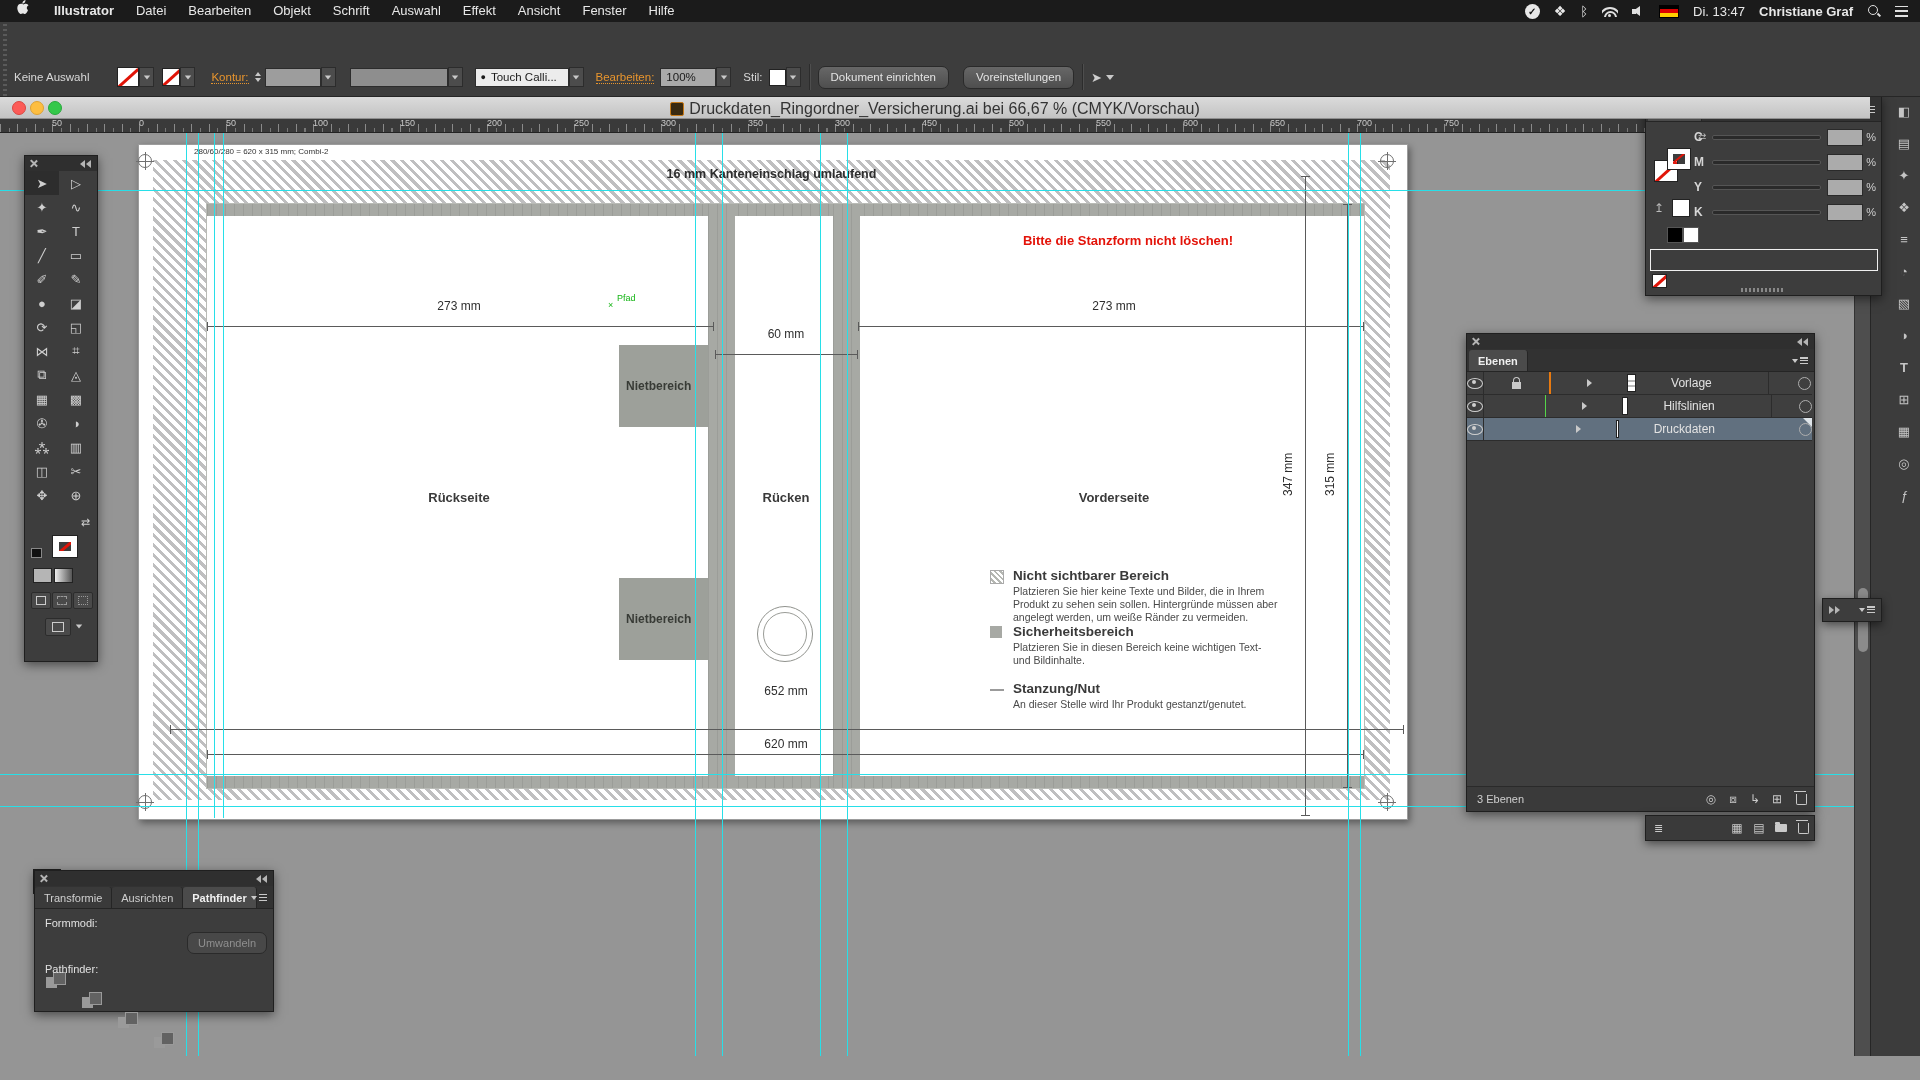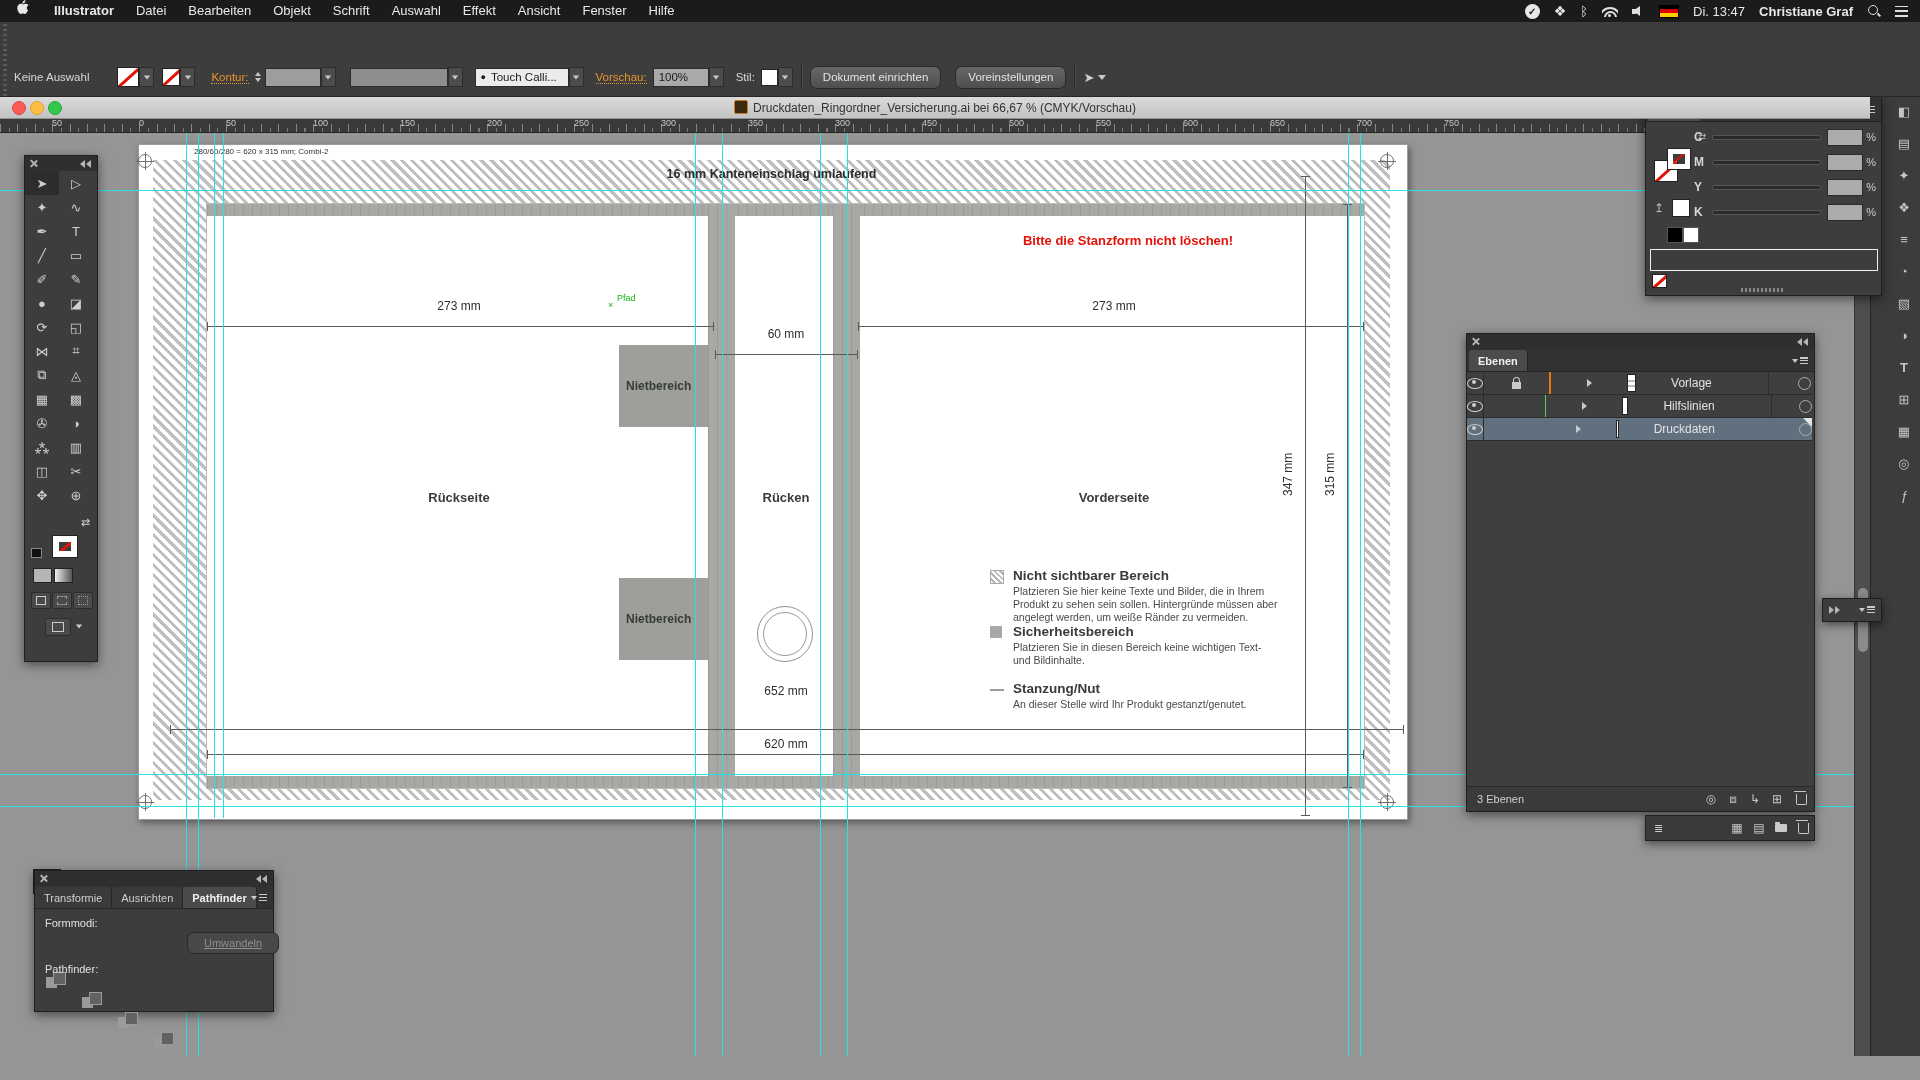--- a/index.html
+++ b/index.html
@@ -55,21 +55,21 @@
     display:flex;align-items:center;padding:0 12px;color:#e3e3e3;}
   .vsep{width:1px;height:26px;background:#2c2c2c;margin:0 8px;box-shadow:1px 0 0 #4e4e4e;}
   .stepper{display:flex;flex-direction:column;justify-content:center;gap:2px;width:10px;}
   .stepper i{width:0;height:0;border-left:3.5px solid transparent;border-right:3.5px solid transparent;}
   .stepper .up{border-bottom:4px solid #c9c9c9;}
   .stepper .dn{border-top:4px solid #c9c9c9;}
   
   .titlebar{left:0;top:96px;width:1870px;height:22px;background:linear-gradient(#dcdcdc,#c3c3c3);
     border-bottom:1px solid #8f8f8f;z-index:30;}
   .tl{width:12px;height:12px;border-radius:50%;position:absolute;top:5px;}
-  .title-txt{position:absolute;left:0;right:0;top:4px;text-align:center;font-size:12px;color:#333;}
+  .title-txt{position:absolute;left:0;right:0;top:4px;text-align:center;font-size:16px;color:#333;}
   .doc-ico{display:inline-block;width:12px;height:12px;background:#3a2a10;border:1px solid #c77a18;border-radius:2px;
     vertical-align:-2px;margin-right:5px;}
   
   .ruler{left:0;top:118px;width:1870px;height:14px;background:#3a3a3a;border-bottom:1px solid #232323;z-index:5;}
   .rticks1{position:absolute;bottom:0;left:0;width:100%;height:4px;
     background:repeating-linear-gradient(90deg,#777 0 1px,transparent 1px 8.7px);}
   .rticks2{position:absolute;bottom:0;left:0;width:100%;height:8px;
     background:repeating-linear-gradient(90deg,#8a8a8a 0 1px,transparent 1px 17.4px);}
   .rnum{position:absolute;top:0px;font-size:9px;color:#c9c9c9;}
   
@@ -254,21 +254,21 @@
       </span>
     <span style="width:12px;"></span>
     <span class="ifield" style="width:82px;background:#ececec;gap:5px;">
       <span style="font-size:9px;">●</span>
       <span>Touch Calli...</span>
     </span>
     <span class="ddbtn">
         <i class="dd-arrow" style="transform:scale(.8);"></i>
       </span>
     <span style="width:12px;"></span>
-    <span class="olabel">Vorschau:</span>
+    <span class="olabel">Bearbeiten:</span>
     <span style="width:6px;"></span>
     <span class="ifield" style="width:44px;">100%</span>
     <span class="ddbtn">
         <i class="dd-arrow" style="transform:scale(.8);"></i>
       </span>
     <span style="width:12px;"></span>
     <span>Stil:</span>
     <span style="width:6px;"></span>
     <span class="swatch" style="width:15px;height:15px;"></span>
     <span class="ddbtn">
@@ -635,21 +635,21 @@
       <div class="ptab" style="max-width:64px;">Transformie</div>
       <div class="ptab">Ausrichten</div>
       <div class="ptab active">Pathfinder</div>
       <span class="pmenu" style="top:7px;"></span>
     </div>
     <div class="abs" style="left:10px;top:46px;font-size:11px;color:#e0e0e0;">Formmodi:</div>
     <div class="abs pfbtn" style="left:8px;top:62px;"></div>
     <div class="abs pfbtn" style="left:44px;top:62px;"></div>
     <div class="abs pfbtn" style="left:80px;top:62px;"></div>
     <div class="abs pfbtn" style="left:116px;top:62px;"></div>
-    <div class="abs cbtn" style="left:152px;top:61px;height:20px;padding:0 16px;color:#8f8f8f;background:#484848;font-size:11px;text-decoration:underline;">Umwandeln</div>
+    <div class="abs cbtn" style="left:152px;top:61px;height:20px;padding:0 10px;color:#8f8f8f;background:#484848;font-size:11px;">Umwandeln</div>
     <div class="abs" style="left:10px;top:92px;font-size:11px;color:#e0e0e0;">Pathfinder:</div>
 
   </div>
 
   <div class="abs" style="left:1870px;top:96px;width:50px;height:960px;background:#3c3c3c;border-left:1px solid #262626;z-index:8;"></div>
   <div class="abs" style="left:1888px;top:96px;width:32px;height:960px;z-index:9;display:flex;flex-direction:column;align-items:center;padding-top:8px;gap:17px;">
     <span style="color:#c5c5c5;font-size:13px;">◧</span>
     <span style="color:#c5c5c5;font-size:13px;">▤</span>
     <span style="color:#c5c5c5;font-size:13px;">✦</span>
     <span style="color:#c5c5c5;font-size:13px;">❖</span>

